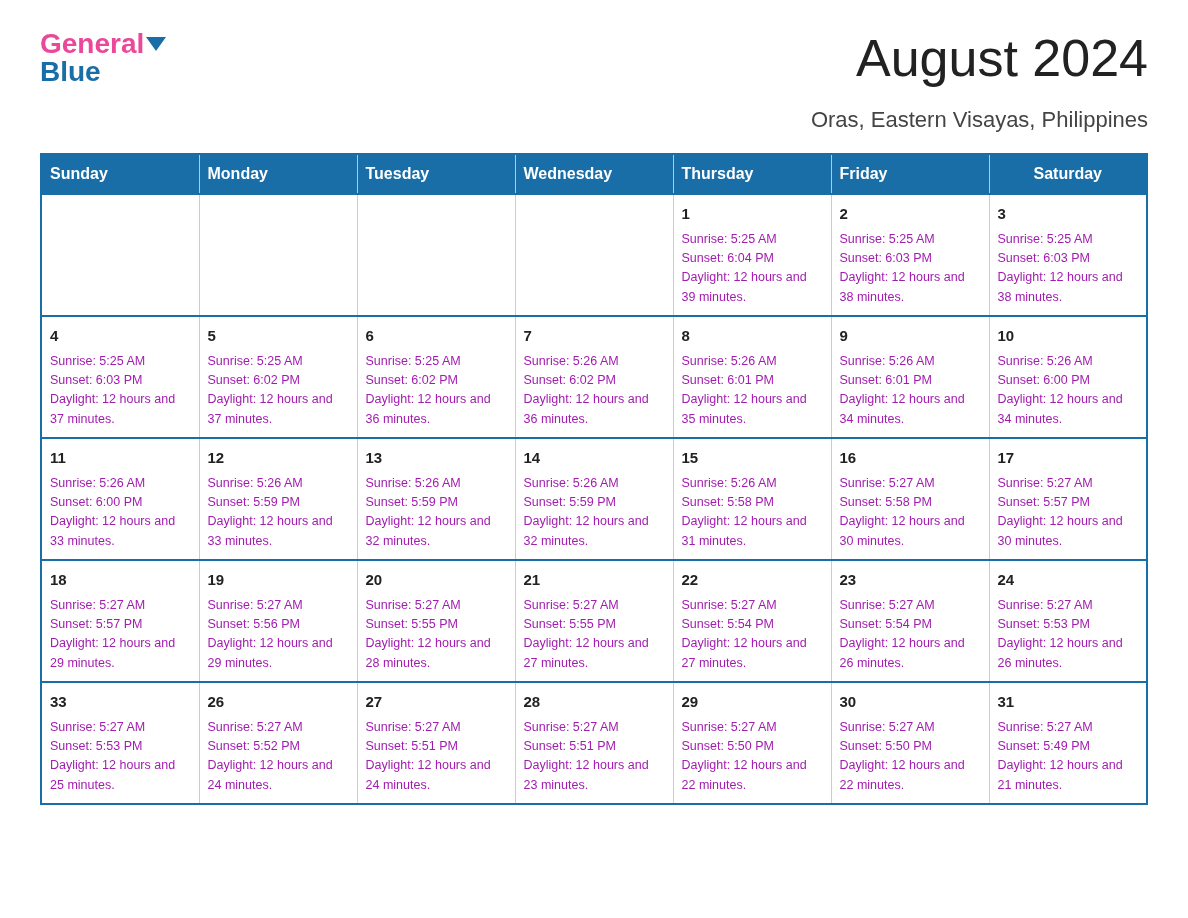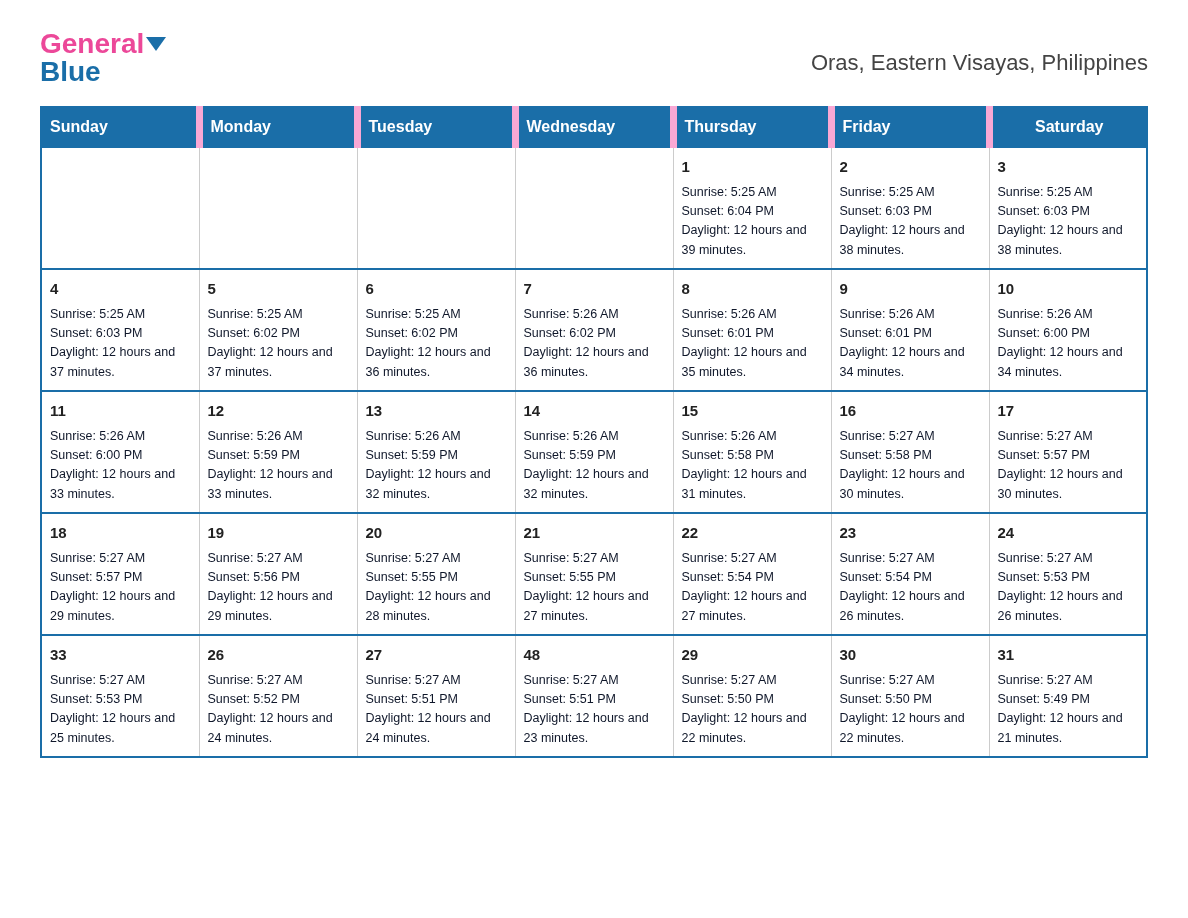--- a/index.html
+++ b/index.html
@@ -63,21 +63,21 @@
       border-collapse: collapse;
       border: 2px solid #1a6ea8;
     }
     .calendar thead tr th {
       background-color: #1a6ea8;
       color: #fff;
       font-size: 16px;
       font-weight: bold;
       padding: 10px 8px;
       text-align: left;
-      border-right: 7px solid #f9a8d4;
+      border-right: 1px solid #f9a8d4;
     }
     .calendar thead tr th:last-child {
       border-right: none;
       text-align: center;
     }
     .calendar tbody tr td {
       vertical-align: top;
       padding: 8px 8px;
       border-top: 2px solid #1a6ea8;
       border-right: 1px solid #ccc;
@@ -92,39 +92,40 @@
     }
     .day-number {
       font-size: 15px;
       font-weight: bold;
       color: #222;
       display: block;
       margin-bottom: 4px;
     }
     .day-info {
       font-size: 12.5px;
-      color: #0f172a;
+      color: #a21caf;
       line-height: 1.55;
     }
     .empty-cell {
       background: #fff;
     }
   </style>
 </head>
 <body>
 
 <div class="header">
   <div class="logo">
     <div style="display:flex;align-items:center;">
       <span class="logo-general">General</span>
       <span class="logo-triangle"></span>
     </div>
     <span class="logo-blue">Blue</span>
   </div>
   <div class="title-block">
+    <div class="month-title">August 2024</div>
     <div class="location">Oras, Eastern Visayas, Philippines</div>
   </div>
 </div>
 
 <table class="calendar">
   <thead>
     <tr>
 
     <th>Sunday</th>
         <th>Monday</th>
@@ -251,21 +252,21 @@
         </td>
         <td>
           <span class="day-number">26</span>
           <div class="day-info">Sunrise: 5:27 AM<br>Sunset: 5:52 PM<br>Daylight: 12 hours and 24 minutes.</div>
         </td>
         <td>
           <span class="day-number">27</span>
           <div class="day-info">Sunrise: 5:27 AM<br>Sunset: 5:51 PM<br>Daylight: 12 hours and 24 minutes.</div>
         </td>
         <td>
-          <span class="day-number">48</span>
+          <span class="day-number">28</span>
           <div class="day-info">Sunrise: 5:27 AM<br>Sunset: 5:51 PM<br>Daylight: 12 hours and 23 minutes.</div>
         </td>
         <td>
           <span class="day-number">29</span>
           <div class="day-info">Sunrise: 5:27 AM<br>Sunset: 5:50 PM<br>Daylight: 12 hours and 22 minutes.</div>
         </td>
         <td>
           <span class="day-number">30</span>
           <div class="day-info">Sunrise: 5:27 AM<br>Sunset: 5:50 PM<br>Daylight: 12 hours and 22 minutes.</div>
         </td>

